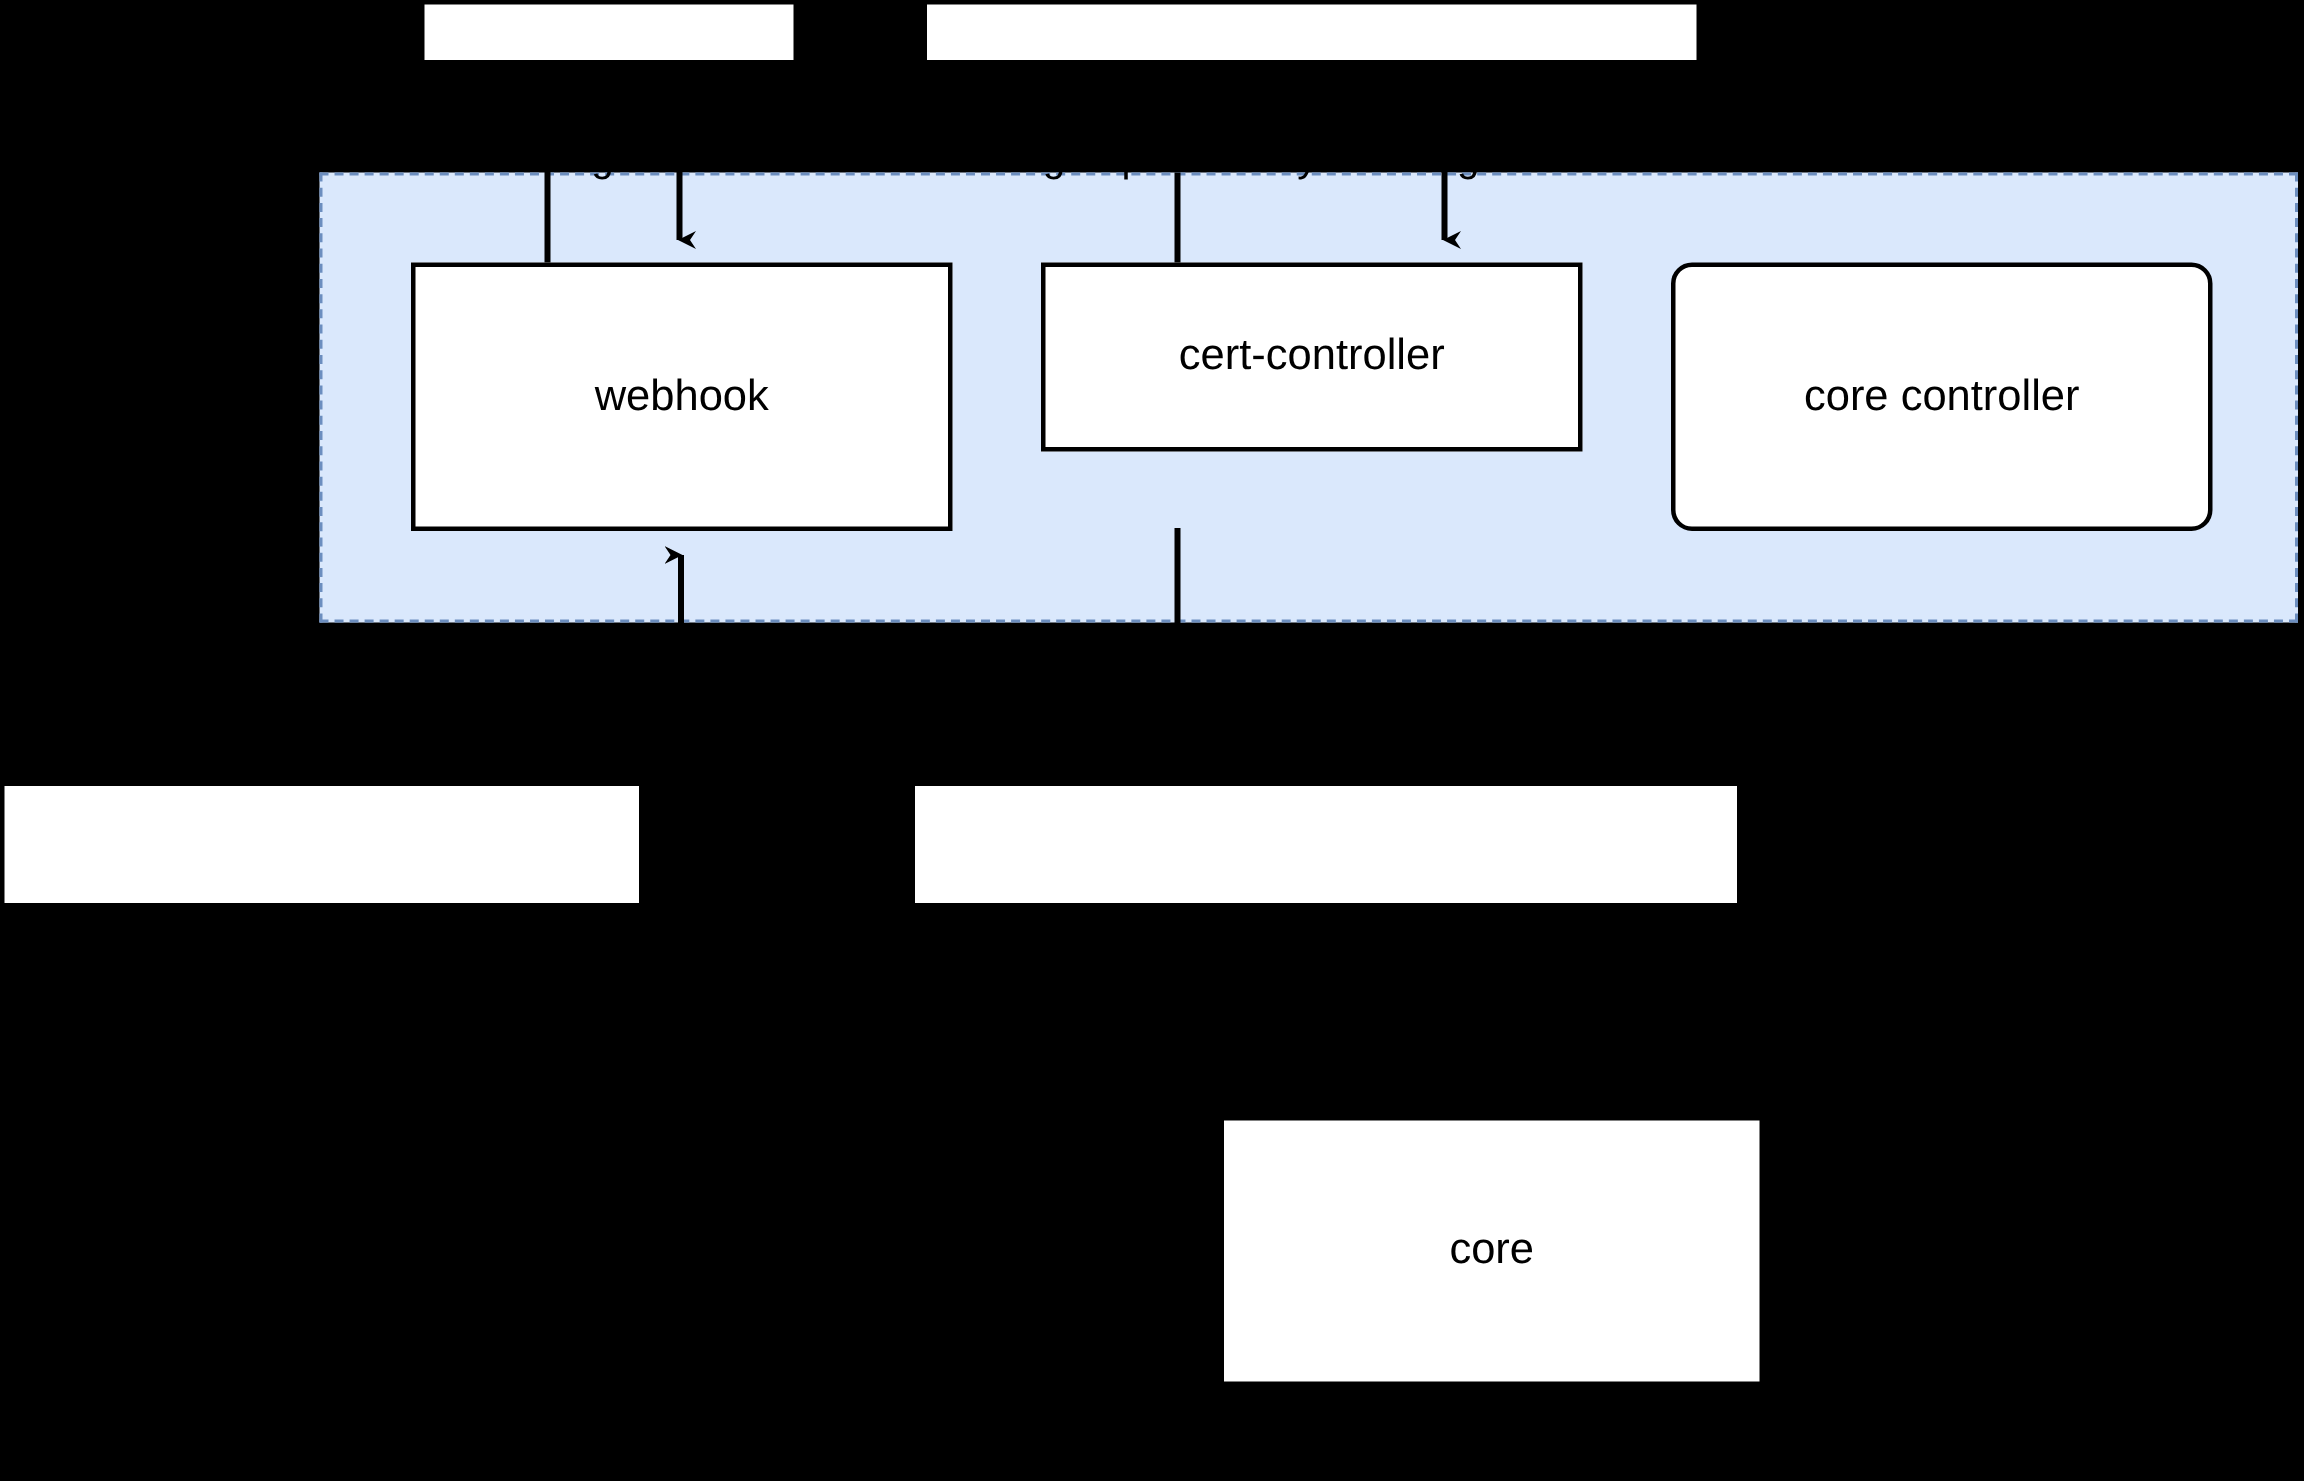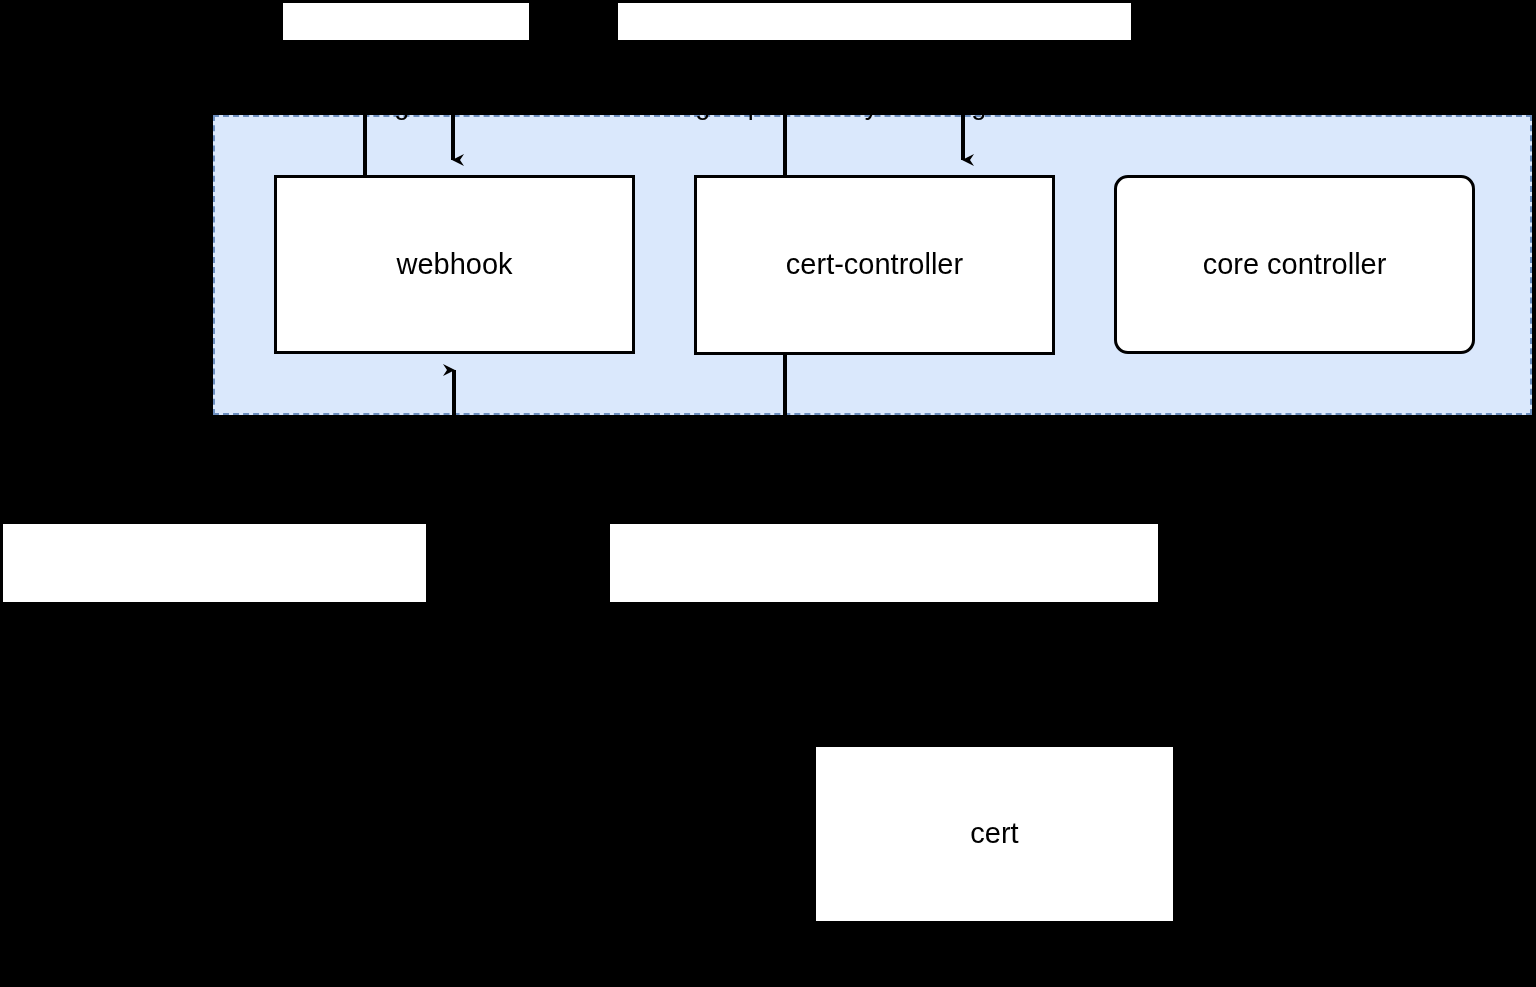--- a/index.html
+++ b/index.html
@@ -43,21 +43,21 @@
   }
   .node-label {
     font-size: 29px;
     color: #000000;
     line-height: 1.15;
     text-align: center;
     white-space: nowrap;
   }
 
   #box-webhook        { left: 274px;  top: 175px; width: 361px; height: 179px; }
-  #box-cert-controller{ left: 694px;  top: 175px; width: 361px; height: 180px; }
+  #box-cert-controller{ left: 694px;  top: 175px; width: 361px; height: 126px; }
   #box-core-controller{ left: 1114px; top: 175px; width: 361px; height: 179px; border-radius: 14px; }
   #box-kube-apiserver { left: 396px;  top: 747px; width: 357px; height: 174px; }
   #box-etcd           { left: 816px;  top: 747px; width: 357px; height: 174px; }
 
   
   .edge-label {
     position: absolute;
     background: #ffffff;
     color: #000000;
     font-size: 27px;
@@ -148,16 +148,16 @@
     <span class="line">webhook</span>
   </div>
 
   <div class="edge-label" id="label-write-secret">
     <span class="line">2. write TLS secret</span>
     <span class="line">3. update caBundle in CRD/Webhook</span>
   </div>
 
 
   <div class="node-box" id="box-etcd">
-    <span class="node-label">cert</span>
+    <span class="node-label">core</span>
   </div>
 
 </div>
 
 </body></html>

